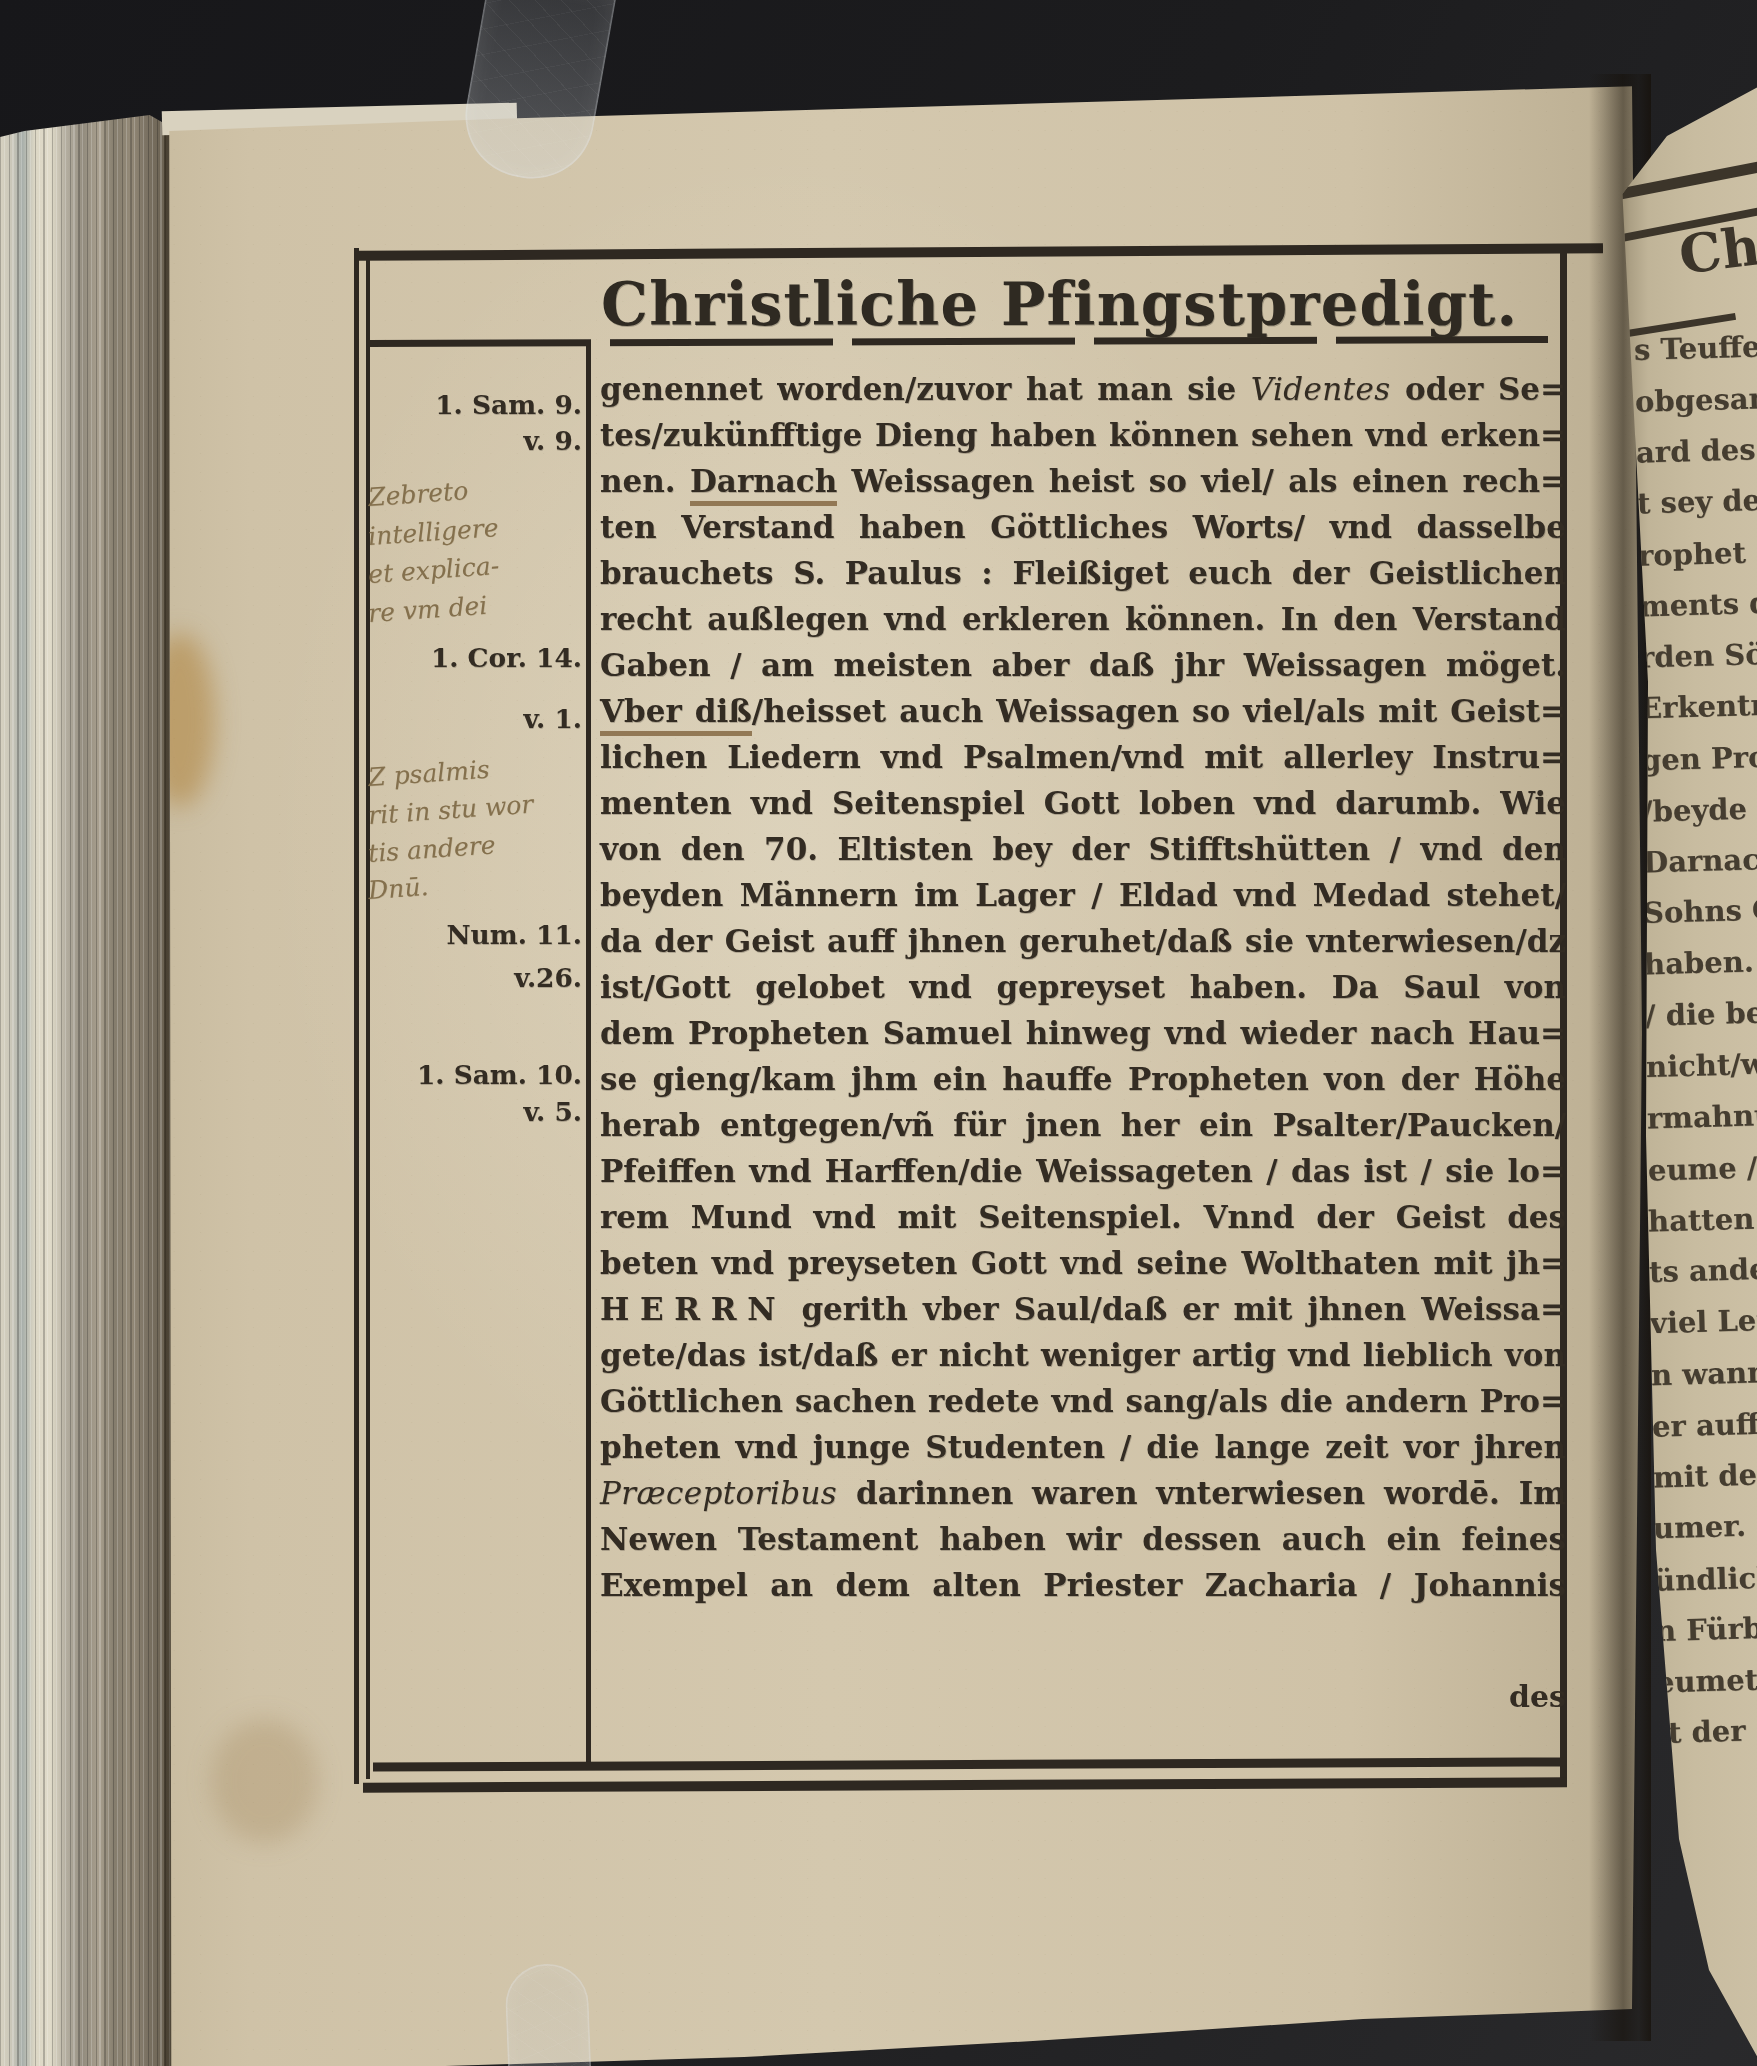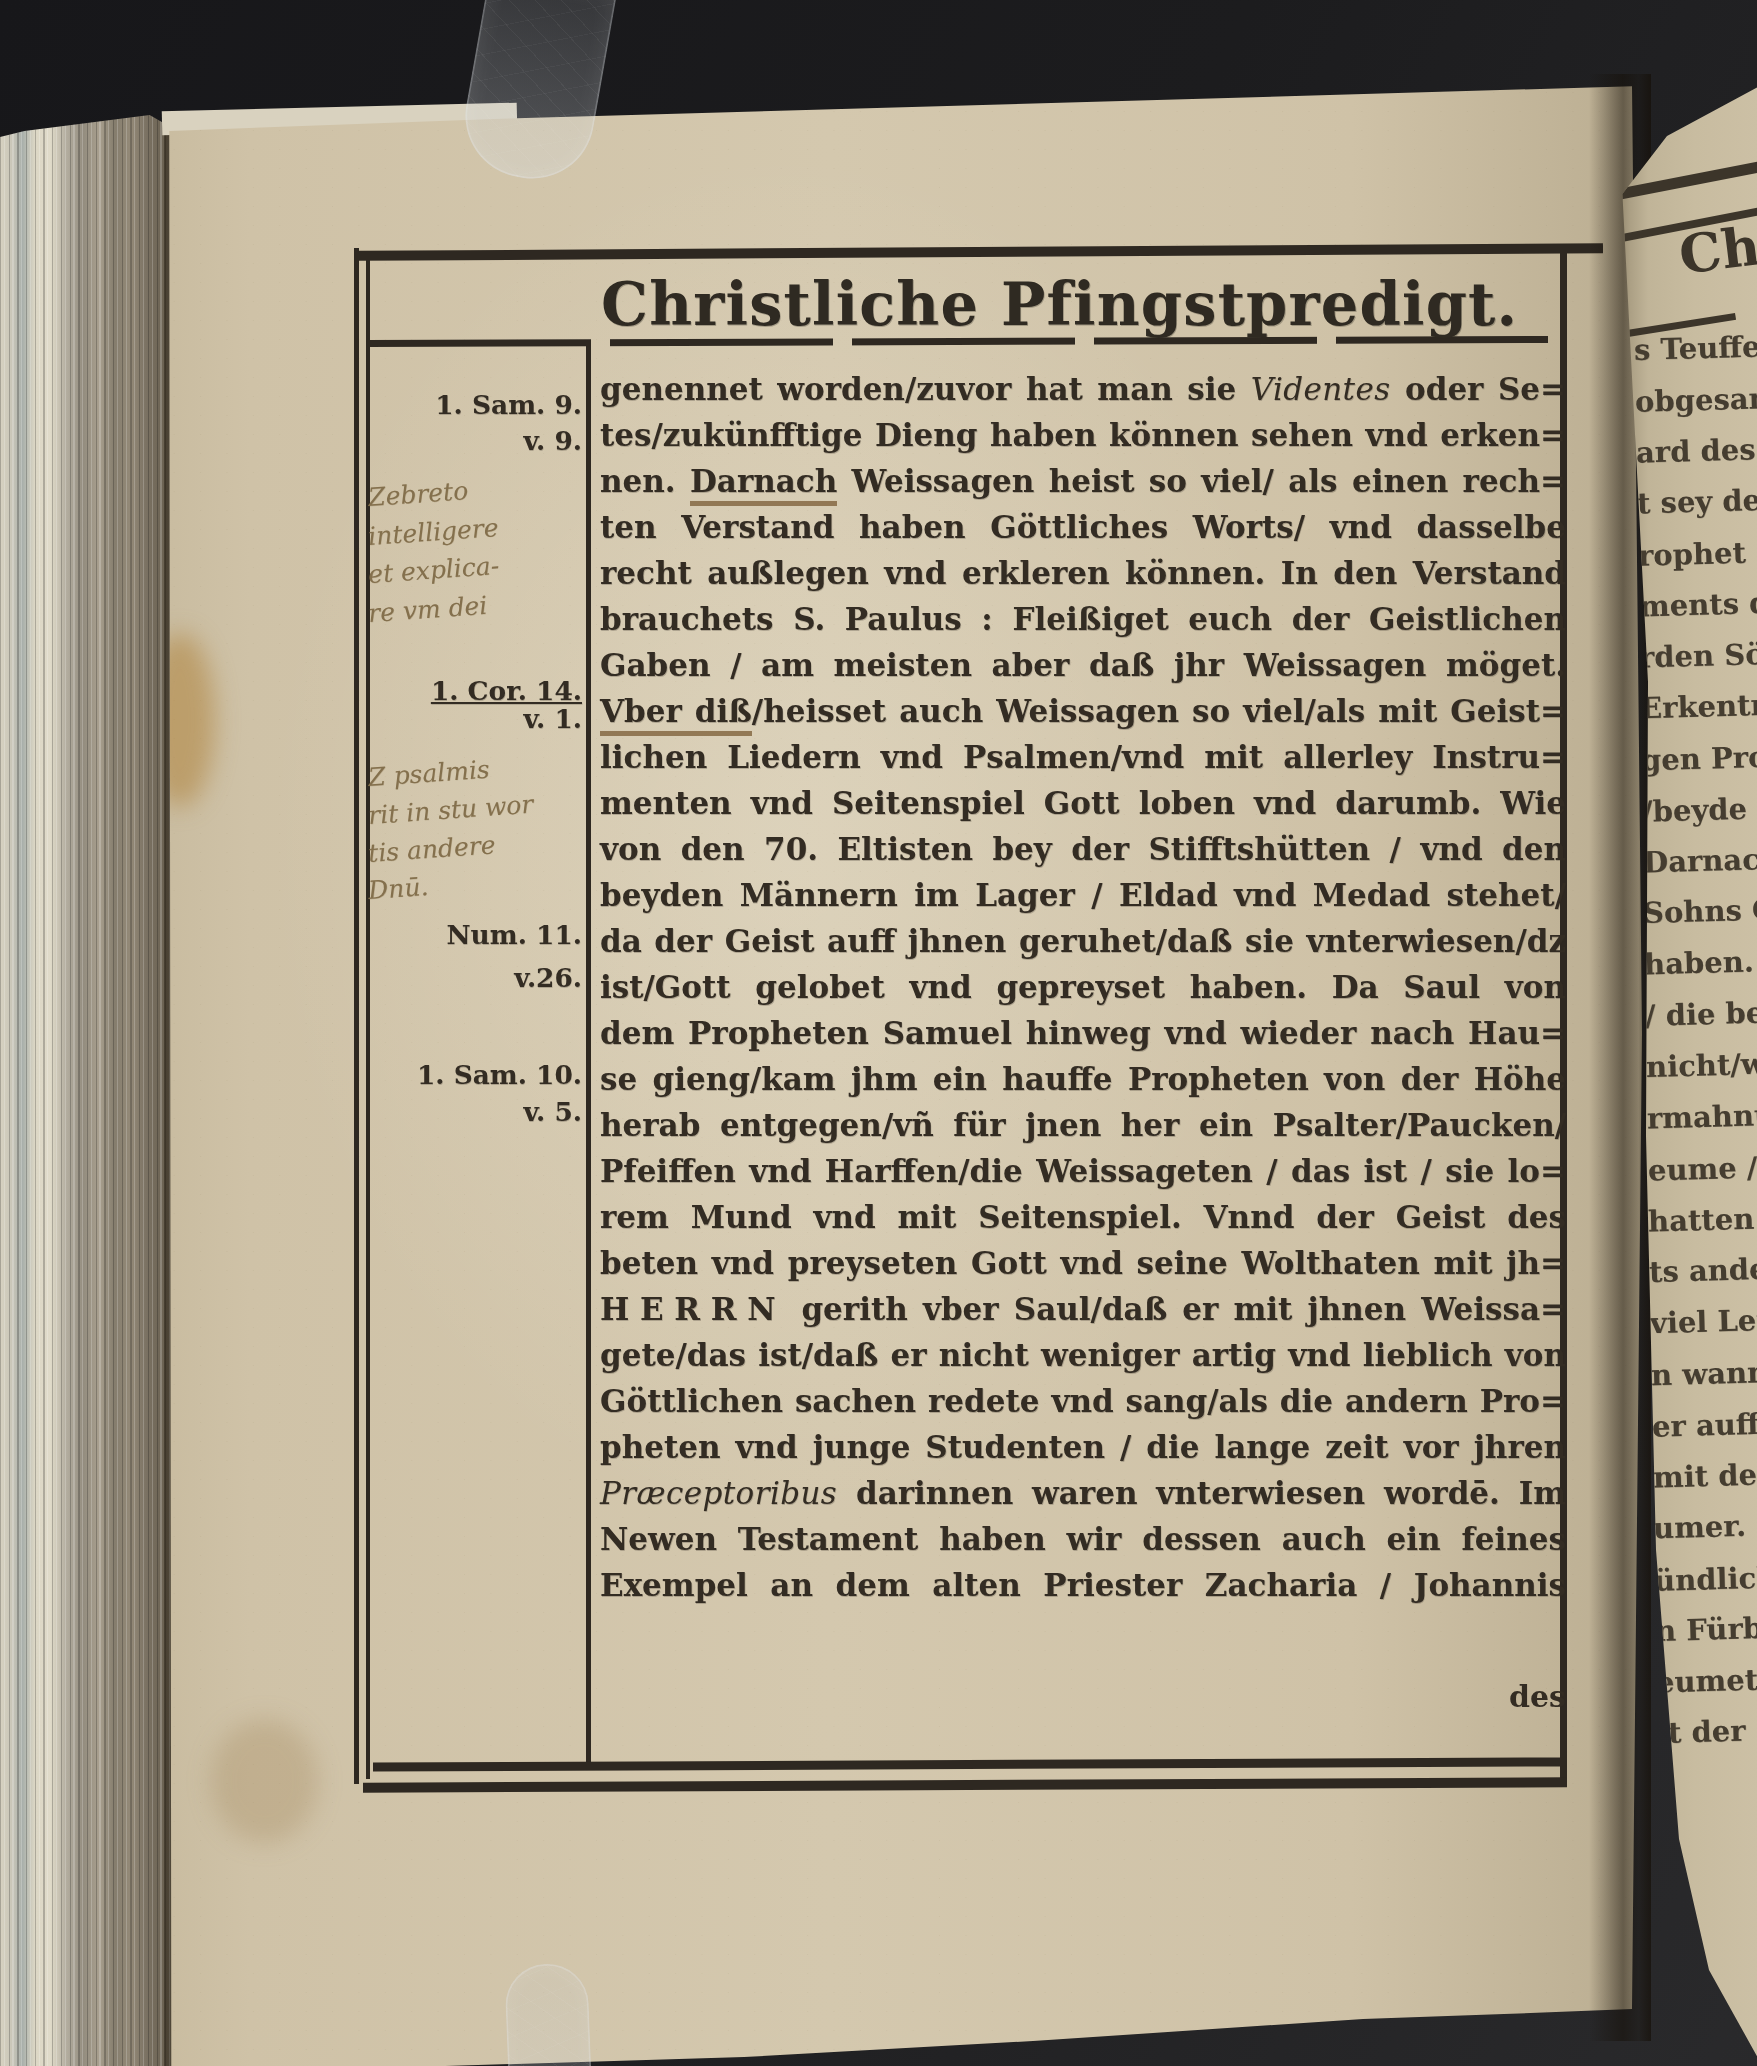--- a/index.html
+++ b/index.html
@@ -102,22 +102,22 @@
     <div class="rule" style="left:212px;top:1677px;width:1194px;height:9px;transform:rotate(-0.25deg);"></div>
     <div class="rule" style="left:202px;top:1697px;width:1204px;height:10px;transform:rotate(-0.25deg);"></div>
 
     <div class="title">Christliche Pfingstpredigt.</div>
 
     <div class="body-text" id="body-text">
         <div class="bline">genennet worden/zuvor hat man sie <i>Videntes</i> oder Se=</div>
         <div class="bline">tes/zukünfftige Dieng haben können sehen vnd erken=</div>
         <div class="bline">nen. <span class="u">Darnach</span> Weissagen heist so viel/ als einen rech=</div>
         <div class="bline">ten Verstand haben Göttliches Worts/ vnd dasselbe</div>
+        <div class="bline">brauchets S. Paulus : Fleißiget euch der Geistlichen</div>
         <div class="bline">recht außlegen vnd erkleren können. In den Verstand</div>
-        <div class="bline">brauchets S. Paulus : Fleißiget euch der Geistlichen</div>
         <div class="bline">Gaben / am meisten aber daß jhr Weissagen möget.</div>
         <div class="bline"><span class="u">Vber diß</span>/heisset auch Weissagen so viel/als mit Geist=</div>
         <div class="bline">lichen Liedern vnd Psalmen/vnd mit allerley Instru=</div>
         <div class="bline">menten vnd Seitenspiel Gott loben vnd darumb. Wie</div>
         <div class="bline">von den 70. Eltisten bey der Stifftshütten / vnd den</div>
         <div class="bline">beyden Männern im Lager / Eldad vnd Medad stehet/</div>
         <div class="bline">da der Geist auff jhnen geruhet/daß sie vnterwiesen/dz</div>
         <div class="bline">ist/Gott gelobet vnd gepreyset haben.  Da Saul von</div>
         <div class="bline">dem Propheten Samuel hinweg vnd wieder nach Hau=</div>
         <div class="bline">se gieng/kam jhm ein hauffe Propheten von der Höhe</div>
@@ -136,21 +136,21 @@
 
     <div class="catchword">des</div>
 
     <div id="margin-col">
         <div class="mn-print" style="top: 306px;">1. Sam. 9.</div>
         <div class="mn-print" style="top: 342px;">v. 9.</div>
         <div class="mn-hand" style="top: 392px;">Zebreto</div>
         <div class="mn-hand" style="top: 431px;">intelligere</div>
         <div class="mn-hand" style="top: 469px;">et explica-</div>
         <div class="mn-hand" style="top: 508px;">re vm dei</div>
-        <div class="mn-print" style="top: 592px; text-decoration: underline;">1. Cor. 14.</div>
+        <div class="mn-print" style="top: 559px;">1. Cor. 14.</div>
         <div class="mn-print" style="top: 620px;">v. 1.</div>
         <div class="mn-hand" style="top: 672px;">Z psalmis</div>
         <div class="mn-hand" style="top: 710px;">rit in stu wor</div>
         <div class="mn-hand" style="top: 748px;">tis andere</div>
         <div class="mn-hand" style="top: 785px;">Dnū.</div>
         <div class="mn-print" style="top: 836px;">Num. 11.</div>
         <div class="mn-print" style="top: 879px;">v.26.</div>
         <div class="mn-print" style="top: 976px;">1. Sam. 10.</div>
         <div class="mn-print" style="top: 1013px;">v. 5.</div>
       </div>

